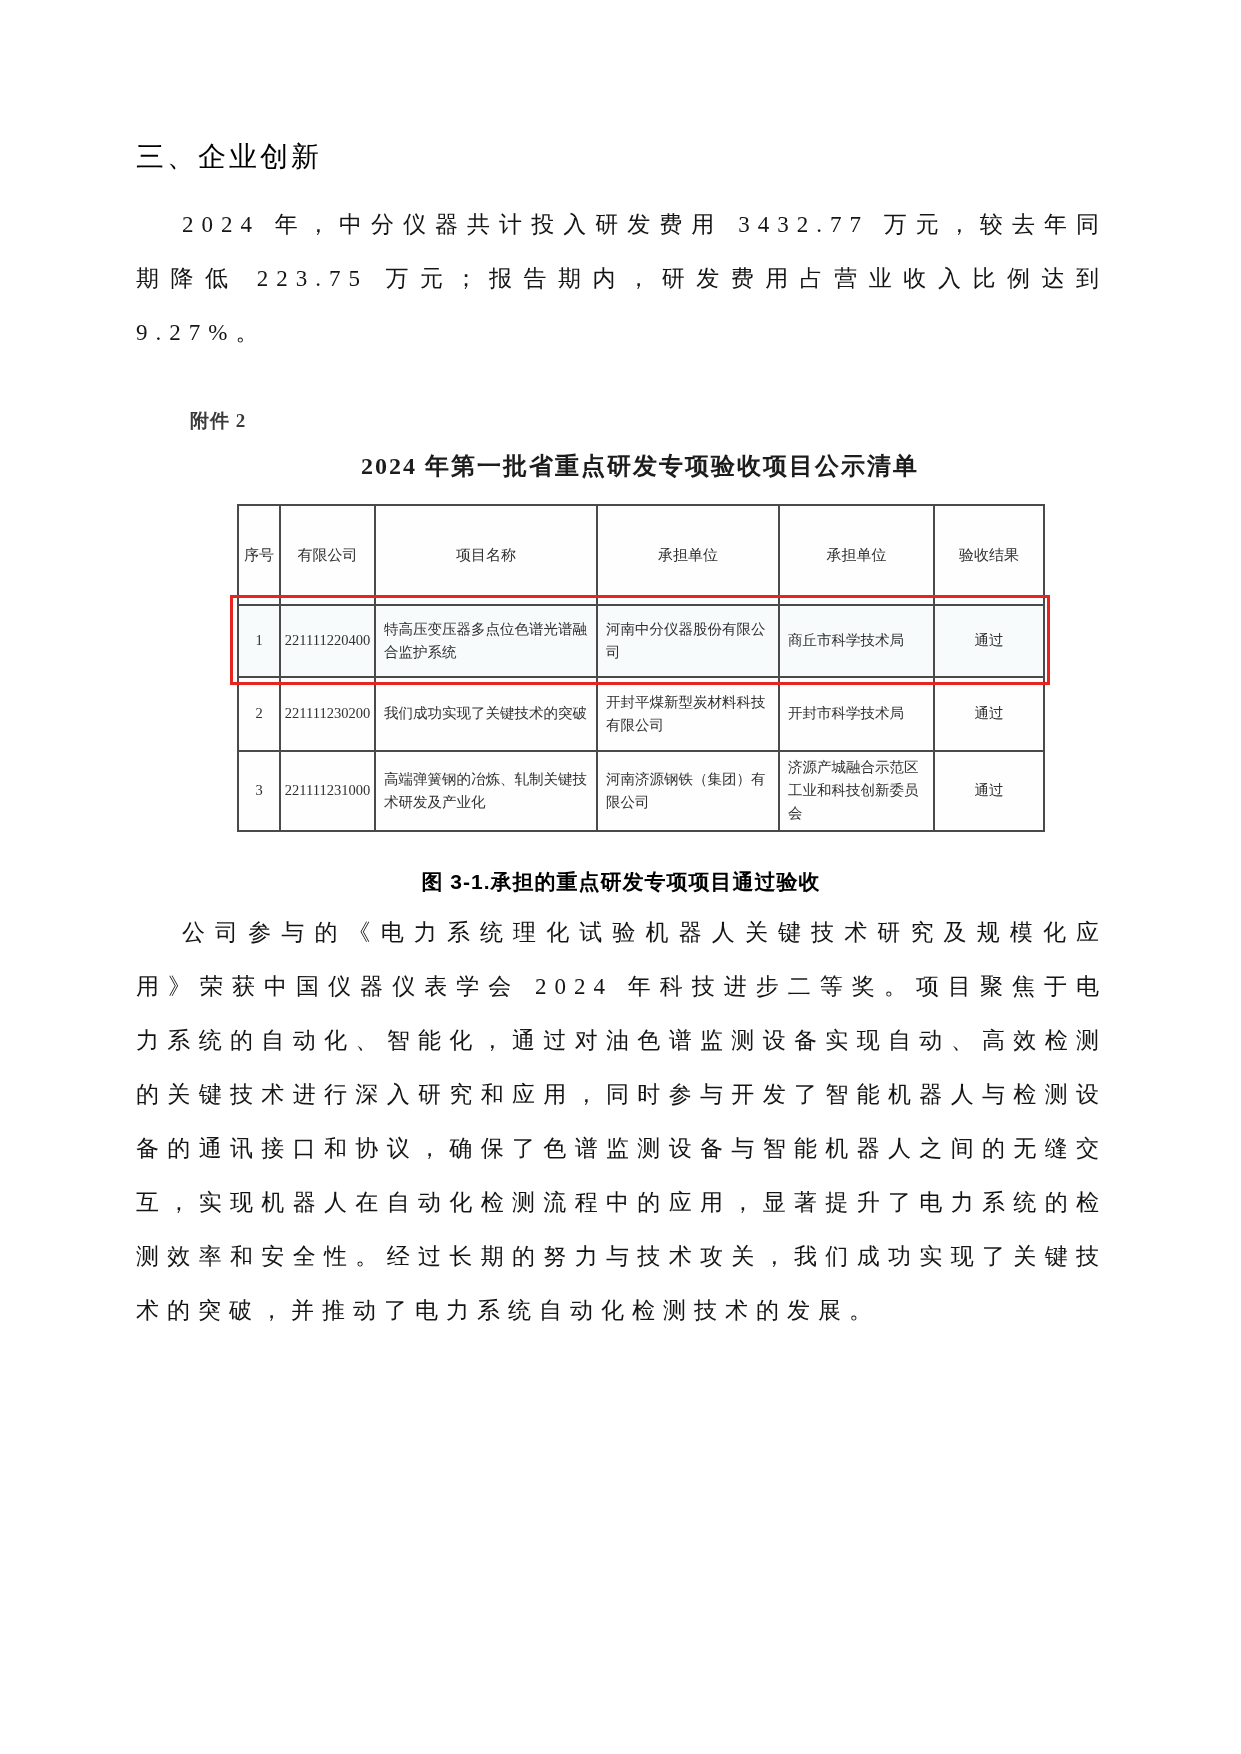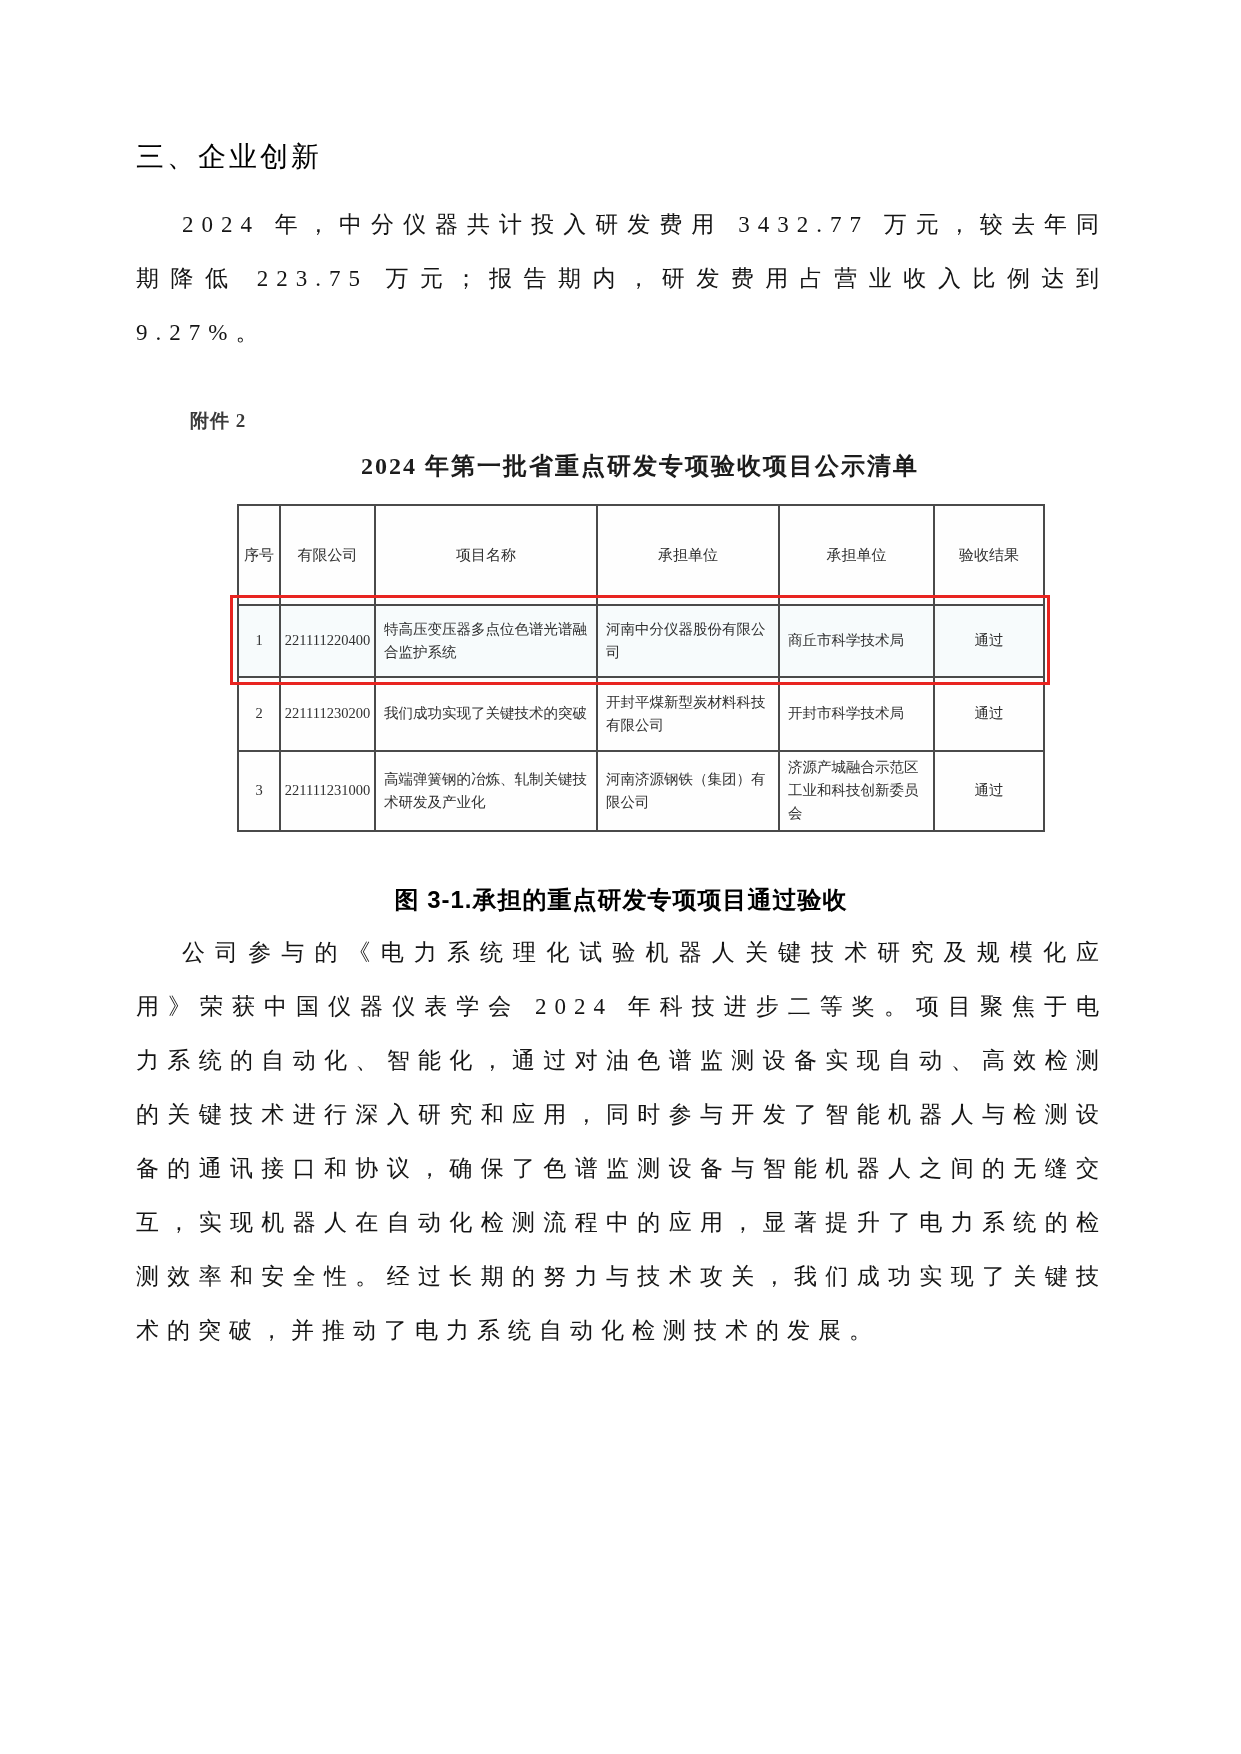--- a/index.html
+++ b/index.html
@@ -97,24 +97,24 @@
     position: absolute;
     left: -7px;
     top: 91px;
     width: 820px;
     height: 90px;
     border: 3px solid #e82420;
     pointer-events: none;
   }
   .figure-caption {
     width: 970px;
-    margin-top: 52px;
+    margin-top: 36px;
     text-align: center;
     font-family: "Liberation Sans", "DejaVu Sans", sans-serif;
-    font-size: 24px;
+    font-size: 21px;
     font-weight: bold;
     color: #000;
     letter-spacing: 1px;
   }
   .para-3 { margin-top: 10px; }
 </style>
 </head>
 <body>
 
 <div class="page">

